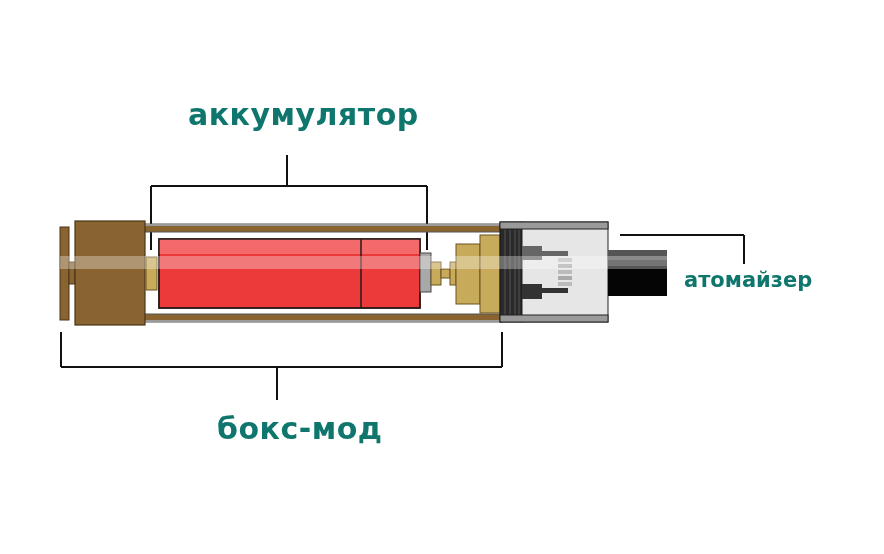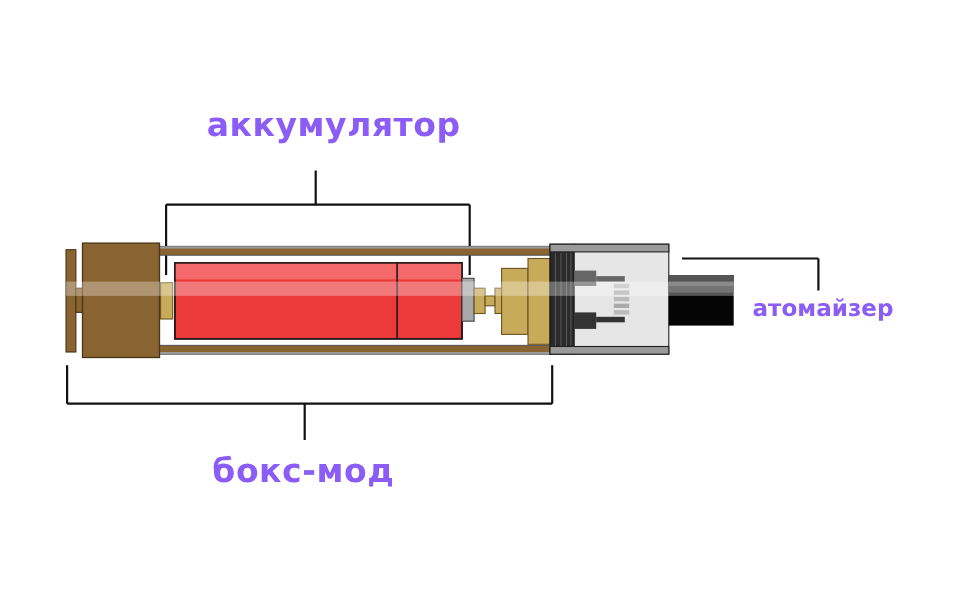--- a/index.html
+++ b/index.html
@@ -1,28 +1,28 @@
 <!DOCTYPE html>
 <html><head>
   <meta charset="utf-8">
   <style>
     html, body { margin: 0; padding: 0; background: #ffffff; }
     body { width: 884px; height: 554px; position: relative; overflow: hidden; }
     .label {
       position: absolute;
       font-family: "DejaVu Sans", sans-serif;
       font-weight: bold;
-      color: #8b5cf6;
+      color: #0f766e;
       letter-spacing: 1px;
       white-space: nowrap;
       line-height: 1;
     }
     #lbl-battery { left: 188px; top: 100px; font-size: 30px; letter-spacing: 0.5px; }
     #lbl-atomizer { left: 684px; top: 270px; font-size: 21px; letter-spacing: 0px; }
-    #lbl-boxmod { left: 193px; top: 414px; font-size: 30px; letter-spacing: 0.5px; }
+    #lbl-boxmod { left: 217px; top: 414px; font-size: 30px; letter-spacing: 0.5px; }
     svg.diagram { position: absolute; left: 0; top: 0; }
   </style>
 </head>
 <body>
 
 <svg class="diagram" width="884" height="554" viewBox="0 0 884 554">
 
   <g stroke="#111" stroke-width="2" fill="none">
     <line x1="287" y1="155" x2="287" y2="186"></line>
     <line x1="151" y1="186" x2="427" y2="186"></line>

